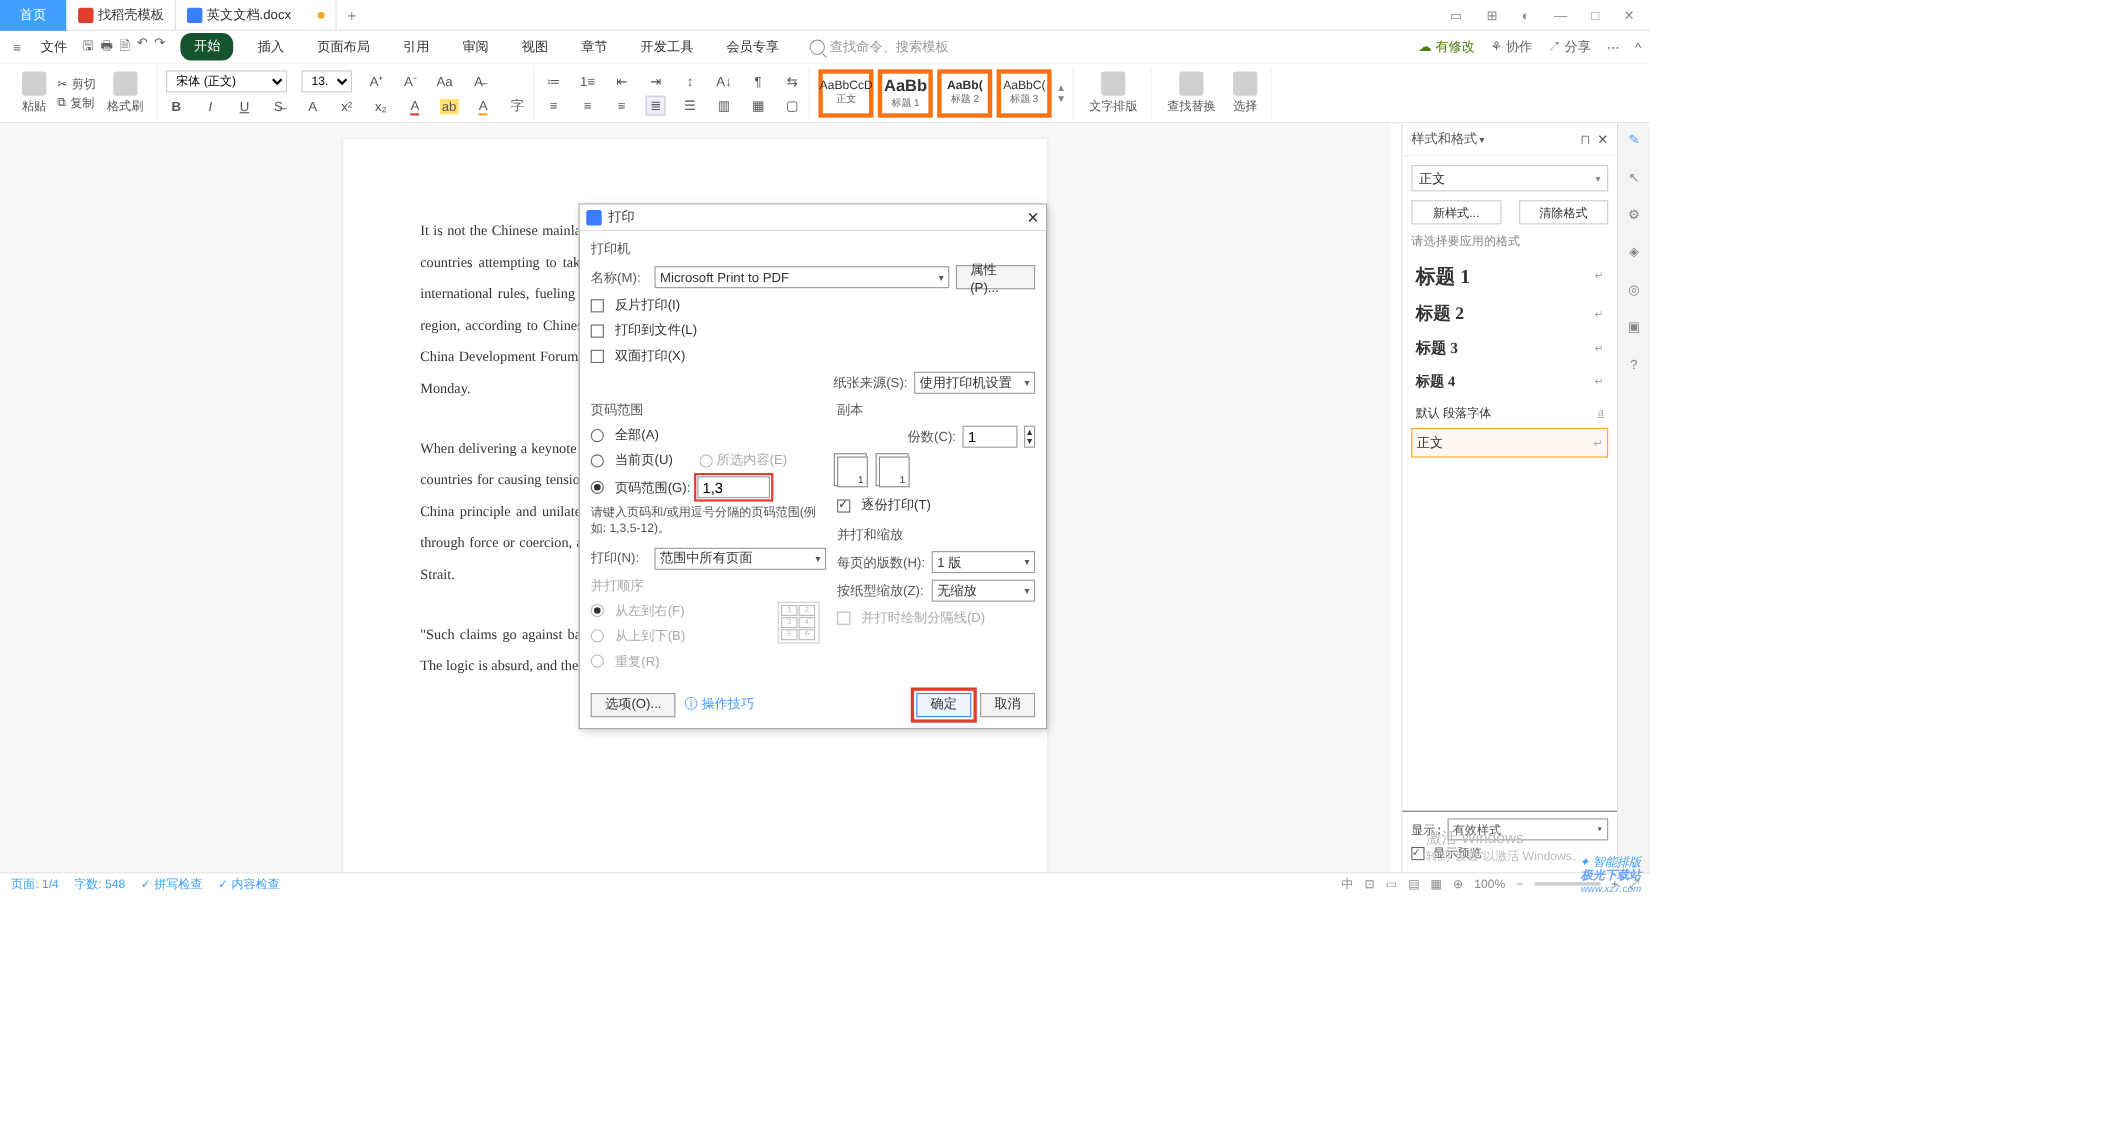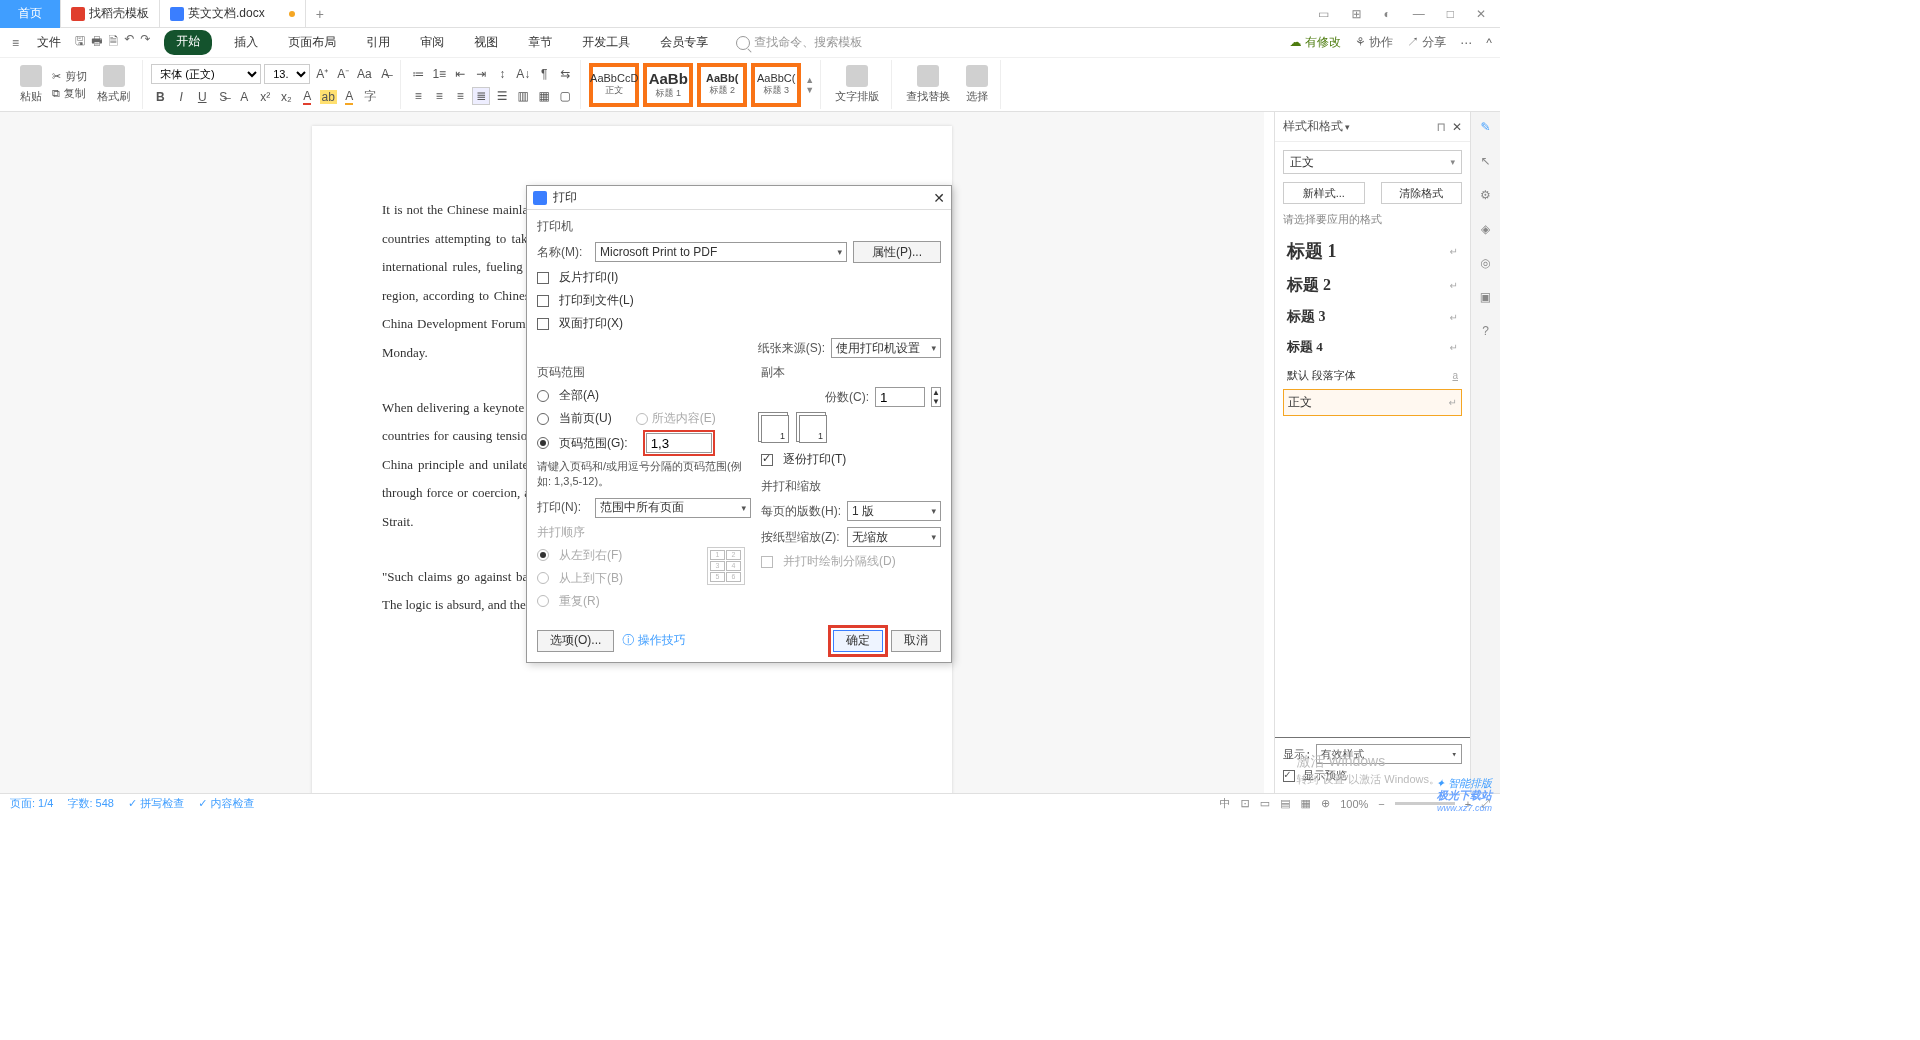--- a/index.html
+++ b/index.html
@@ -32,21 +32,21 @@
 .right-actions .accent { color: #4d7c0f; }
 
 
 .ribbon { height: 54px; display: flex; align-items: center; padding: 2px 8px; border-bottom: 1px solid #e0e0e0; gap: 2px; }
 .ribbon-group { display: flex; align-items: center; gap: 4px; padding: 0 6px; border-right: 1px solid #eee; height: 100%; }
 .big-btn { display: flex; flex-direction: column; align-items: center; gap: 2px; padding: 2px 6px; font-size: 11px; color: #555; }
 .big-btn .icn { width: 22px; height: 22px; background: #d0d0d0; border-radius: 3px; }
 .small-btns { display: flex; flex-direction: column; gap: 2px; }
 .small-btn { display: flex; align-items: center; gap: 4px; font-size: 11px; color: #555; }
 .sel { border: 1px solid #ccc; height: 20px; font-size: 11px; padding: 0 4px; background: #fff; }
-.fmt-row { display: flex; gap: 3px; align-items: center; }
+.fmt-row { display: flex; gap: 13px; align-items: center; }
 .fmt-btn { width: 18px; height: 18px; display: flex; align-items: center; justify-content: center; border: 1px solid transparent; color: #555; font-size: 12px; }
 .fmt-btn.sel-on { border: 1px solid #ccc; background: #eef; }
 .style-item { border: 4px solid #f97316; width: 50px; height: 44px; display: flex; flex-direction: column; align-items: center; justify-content: center; font-size: 9px; color: #666; }
 .style-preview { font-size: 11px; color: #333; }
 
 
 .workspace { position: absolute; top: 112px; bottom: 20px; left: 0; right: 236px; background: #f7f7f7; overflow: hidden; }
 .page { background: #fff; width: 640px; margin: 14px auto; min-height: 900px; padding: 70px 70px; box-shadow: 0 0 3px rgba(0,0,0,0.15); position: relative; }
 .page-text { font-family: "SimSun", serif; font-size: 13px; line-height: 2.2; color: #333; text-align: justify; }
 .page-text p { margin-bottom: 26px; }
@@ -102,21 +102,21 @@
 .radio { border-radius: 50%; position: relative; }
 .radio.on::after { content: ""; position: absolute; left: 2px; top: 2px; width: 6px; height: 6px; background: #333; border-radius: 50%; }
 .check { position: relative; }
 .check.on::after { content: "✓"; position: absolute; left: 0; top: -3px; font-size: 11px; }
 .textin { border: 1px solid #999; height: 20px; padding: 0 4px; }
 .dim { color: #aaa; }
 .order-box { border: 1px solid #ccc; width: 38px; height: 38px; display: flex; flex-wrap: wrap; padding: 2px; gap: 1px; }
 .order-box span { width: 15px; height: 10px; border: 1px solid #bbb; font-size: 7px; text-align: center; color: #bbb; }
 .dlg-foot { display: flex; align-items: center; gap: 8px; padding: 6px 10px 10px; }
 .dlg-foot .spacer { flex: 1; }
-.hl-red { outline: 2px solid #e03e2d; outline-offset: 1px; margin-left: 12px; }
+.hl-red { outline: 2px solid #e03e2d; outline-offset: 1px; }
 .hl-red-btn { outline: 3px solid #e03e2d; outline-offset: 2px; }
 .btn.primary { background: #eef4ff; }
 .copies-illus { width: 28px; height: 28px; display: inline-block; border: 1px solid #888; position: relative; background: #fff; }
 .copies-illus::before { content: ""; position: absolute; left: -4px; top: -4px; width: 28px; height: 28px; border: 1px solid #888; background: #fff; z-index: -1; }
 .copies-illus .n { position: absolute; bottom: 1px; right: 3px; font-size: 9px; }
 </style>
 </head>
 <body>
 
 <div class="titlebar">
@@ -403,21 +403,21 @@
     <span class="x">✕</span>
   </div>
   <div class="dlg-body">
     <div class="fs-label">打印机</div>
     <div class="row">
       <label>名称(M):</label>
       <div class="combo">
           <span>Microsoft Print to PDF</span>
           <span class="arr">▾</span>
         </div>
-      <div class="btn" style="width:88px;justify-content:center">属性(P)...</div>
+      <div class="btn" style="width:72px;justify-content:center">属性(P)...</div>
     </div>
     <div class="cols">
       <div class="col" style="flex:0 0 110px">
         <div class="row">
             <span class="check"></span>
             <span>反片打印(I)</span>
           </div>
         <div class="row">
             <span class="check"></span>
             <span>打印到文件(L)</span>

